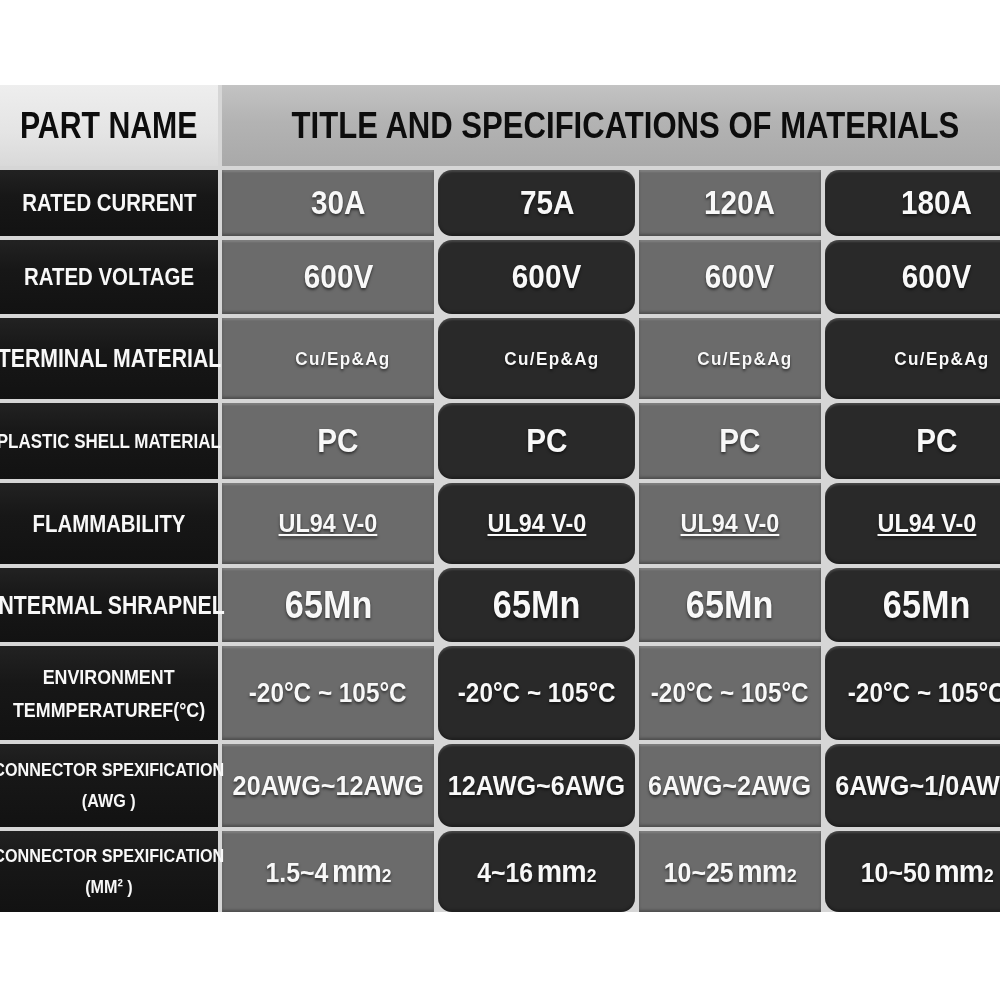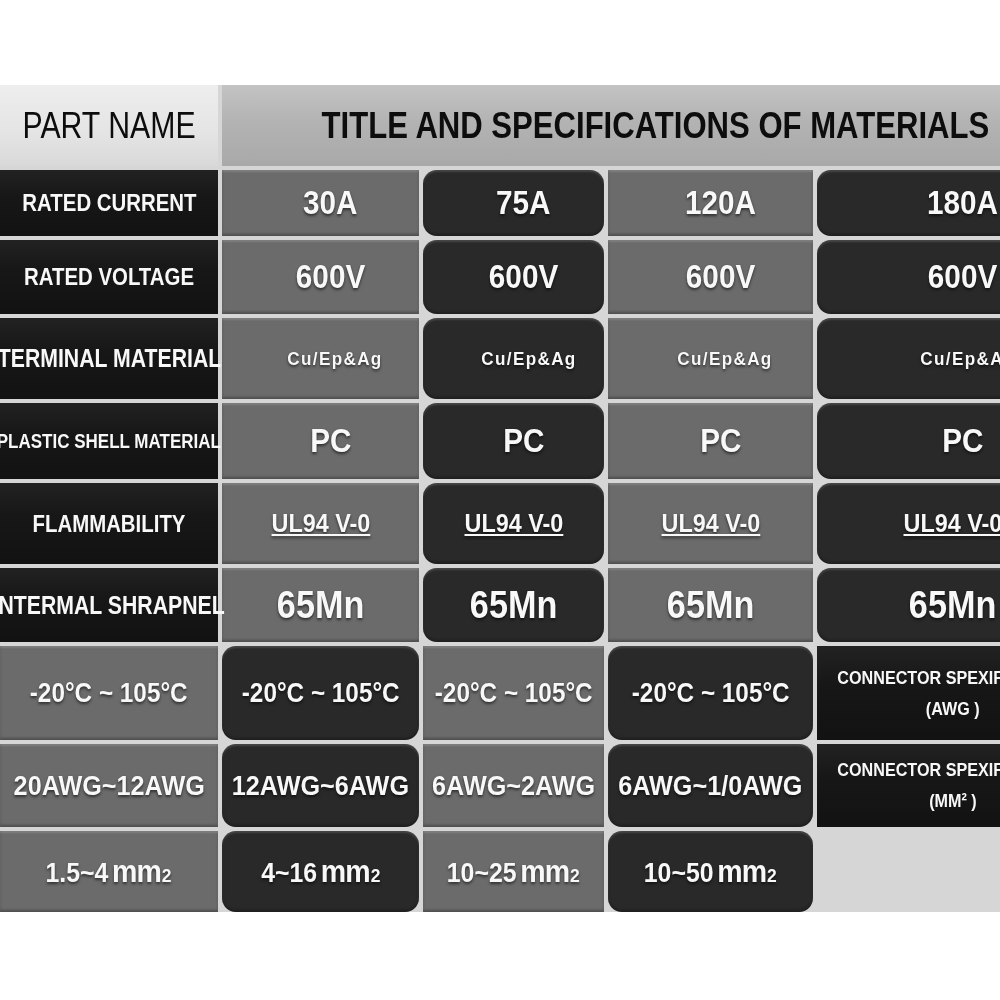--- a/index.html
+++ b/index.html
@@ -35,21 +35,21 @@
     flex-direction:column;
     align-items:center;
     justify-content:center;
     text-align:center;
     overflow:visible;
   }
   
   .head-left{
     background:linear-gradient(#eeeeee,var(--header_left_bg) 60%,#d9d9d9);
     color:var(--header_text);
-    font-size:36px;font-weight:400;
+    font-size:36px;font-weight:700;
   }
   .head-right{
     grid-column:2 / span 4;
     background:linear-gradient(#c3c3c3,var(--header_right_bg) 45%,#a9a9a9);
     color:var(--header_text);
     font-size:37px;font-weight:700;
   }
   
   .label{
     background:linear-gradient(#222222,var(--label_bg) 40%,#121212);
@@ -194,20 +194,24 @@
   <div class="cell val d fs-mn">
       <span class="vtext">65Mn</span>
     </div>
   <div class="cell val g fs-mn">
       <span class="vtext">65Mn</span>
     </div>
   <div class="cell val d fs-mn">
       <span class="vtext">65Mn</span>
     </div>
 
+  <div class="cell label">
+    <span class="lbl lbl-21">ENVIRONMENT</span>
+    <span class="lbl lbl-21">TEMMPERATUREF(°C)</span>
+  </div>
   <div class="cell val g fs-temp">
       <span class="vtext">-20°C ~ 105°C</span>
     </div>
   <div class="cell val d fs-temp">
       <span class="vtext">-20°C ~ 105°C</span>
     </div>
   <div class="cell val g fs-temp">
       <span class="vtext">-20°C ~ 105°C</span>
     </div>
   <div class="cell val d fs-temp">

